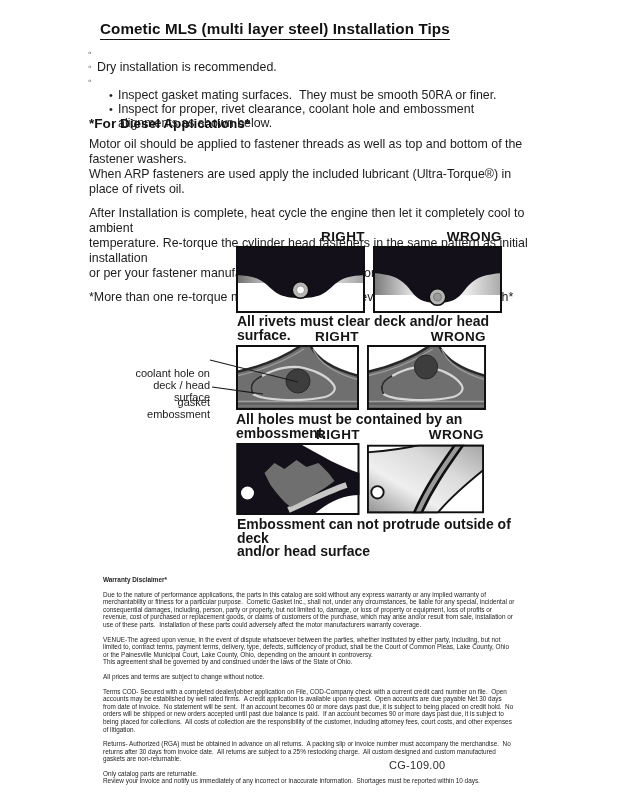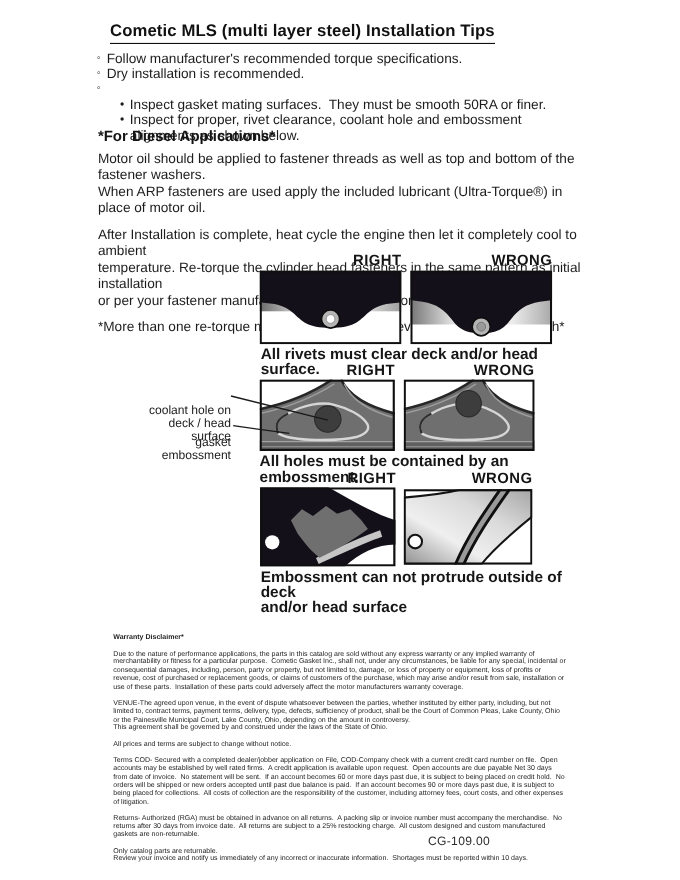--- a/index.html
+++ b/index.html
@@ -40,21 +40,20 @@
 </head>
 <body>
 
 <div class="page">
 
   <div class="abs doc-title">Cometic MLS (multi layer steel) Installation Tips</div>
 
   <div class="abs bullets">
     <div class="b-row">
         <span class="marker">◦</span>
-        <span class="pre">Follow manufacturer's recommended torque specifications.</span>
       </div>
     <div class="b-row">
         <span class="marker">◦</span>
         <span class="pre">Dry installation is recommended.</span>
       </div>
     <div class="b-row">
         <span class="marker">◦</span>
       </div>
     <div class="b-row lvl2">
         <span class="marker">•</span>
@@ -62,21 +61,21 @@
       </div>
     <div class="b-row lvl2">
         <span class="marker">•</span>
         <span class="pre">Inspect for proper, rivet clearance, coolant hole and embossment alignments as shown below.</span>
       </div>
   </div>
 
   <div class="abs diesel">
     <div class="diesel-h">*For Diesel Applications*</div>
     <p class="pre">Motor oil should be applied to fastener threads as well as top and bottom of the fastener washers.
-When ARP fasteners are used apply the included lubricant (Ultra-Torque®) in place of motor oil.</p>
+When ARP fasteners are used apply the included lubricant (Ultra-Torque®) in place of rivets oil.</p>
     <p class="pre">After Installation is complete, heat cycle the engine then let it completely cool to ambient
 temperature. Re-torque the cylinder head fasteners in the same pattern as initial installation
 or per your fastener manufacturer's recommendations.</p>
     <p class="pre">*More than one re-torque may be required to achieve proper fastener stretch*</p>
   </div>
 
   <div class="abs dg-head" style="left:236px;top:229px;width:129px;">RIGHT</div>
   <div class="abs dg-head" style="left:373px;top:229px;width:129px;">WRONG</div>
 
   <svg class="abs" style="left:236px;top:246px;" width="129" height="67" viewBox="0 0 129 67">

